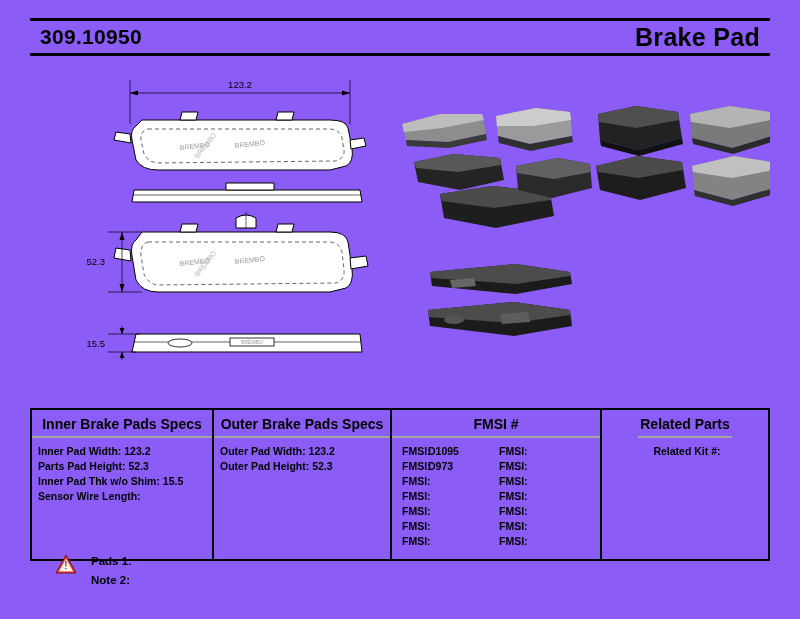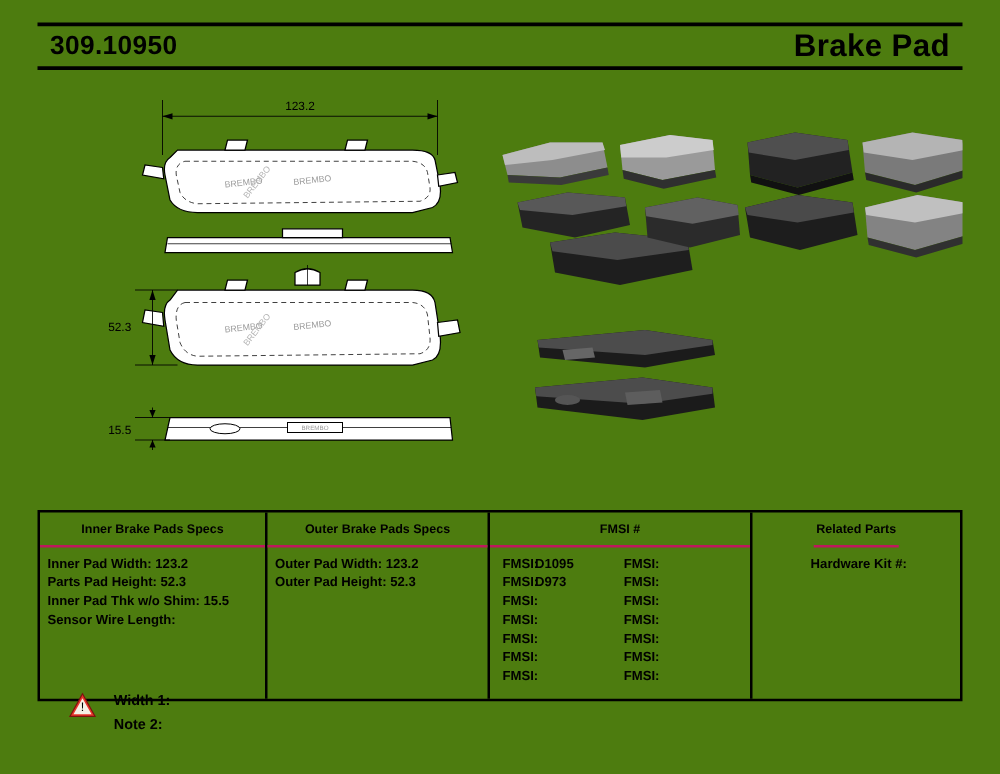--- a/index.html
+++ b/index.html
@@ -7,21 +7,21 @@
     margin: 0; padding: 0;
     width: 800px; height: 619px;
     background: #ffffff;
     font-family: "Liberation Sans", sans-serif;
     color: #000;
     overflow: hidden;
   }
   .page {
     position: relative;
     width: 800px; height: 619px;
-    background: #4d7c0f;
+    background: #8b5cf6;
   }
 
   
   .header {
     position: absolute;
     left: 30px; top: 18px;
     width: 740px; height: 38px;
     border-top: 3px solid #000;
     border-bottom: 3px solid #000;
     display: flex;
@@ -61,25 +61,25 @@
     display: flex;
     flex-direction: column;
   }
   .tcol:last-child { border-right: none; }
   .tcol.inner  { width: 182px; }
   .tcol.outer  { width: 178px; }
   .tcol.fmsi   { width: 210px; }
   .tcol.related{ width: 166px; align-items: center; }
 
   .thead {
-    font-size: 10px;
+    font-size: 14px;
     font-weight: bold;
     text-align: center;
     padding: 6px 2px 6px;
-    border-bottom: 2px solid #be185d;
+    border-bottom: 2px solid #a3a3a3;
     height: 28px;
     line-height: 16px;
   }
   .tbody {
     padding: 6px 6px 10px 6px;
     min-height: 118px;
   }
   .specrow {
     font-size: 10.5px;
     font-weight: bold;
@@ -362,37 +362,37 @@
             <span class="lbl">FMSI:</span><span></span>
           </div>
         </div>
       </div>
     </div>
 
     <div class="tcol related">
       <div class="thead">Related Parts</div>
       <div class="tbody">
         <div class="related-row">
-          <span>Hardware Kit #:</span>
+          <span>Related Kit #:</span>
           <span></span>
         </div>
       </div>
     </div>
 
   </div>
 
   <div class="notes">
     <svg class="warn-icon" viewBox="0 0 22 20">
       <polygon points="11,1 21,19 1,19" fill="#e8332a" stroke="#7a1410" stroke-width="1"></polygon>
       <polygon points="11,4.5 18.2,17.4 3.8,17.4" fill="#f5f0e6" stroke="none"></polygon>
       <text x="11" y="15" font-size="10" text-anchor="middle" fill="#000" font-family="Liberation Sans, sans-serif">!</text>
     </svg>
     <div class="note-lines">
       <div class="note-line">
-        <span>Width 1:</span>
+        <span>Pads 1:</span>
         <span></span>
       </div>
       <div class="note-line">
         <span>Note 2:</span>
         <span></span>
       </div>
     </div>
   </div>
 
 </div>

